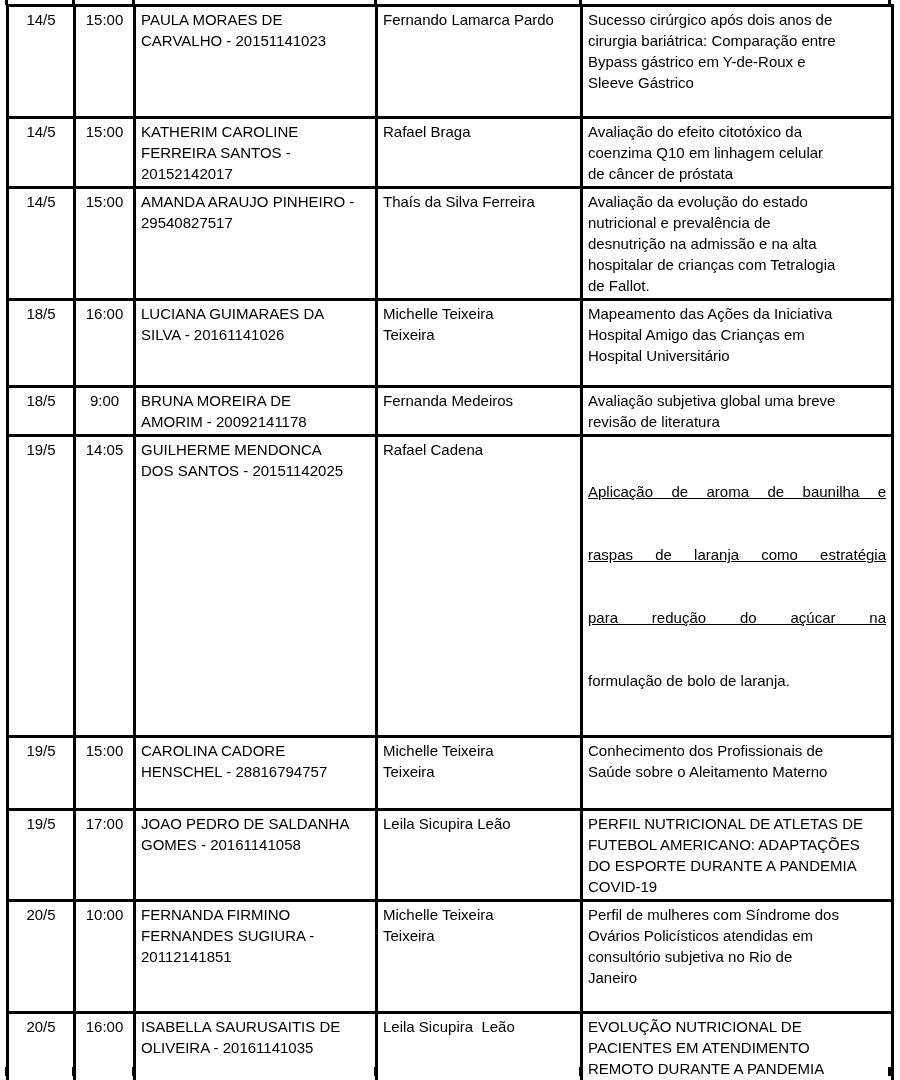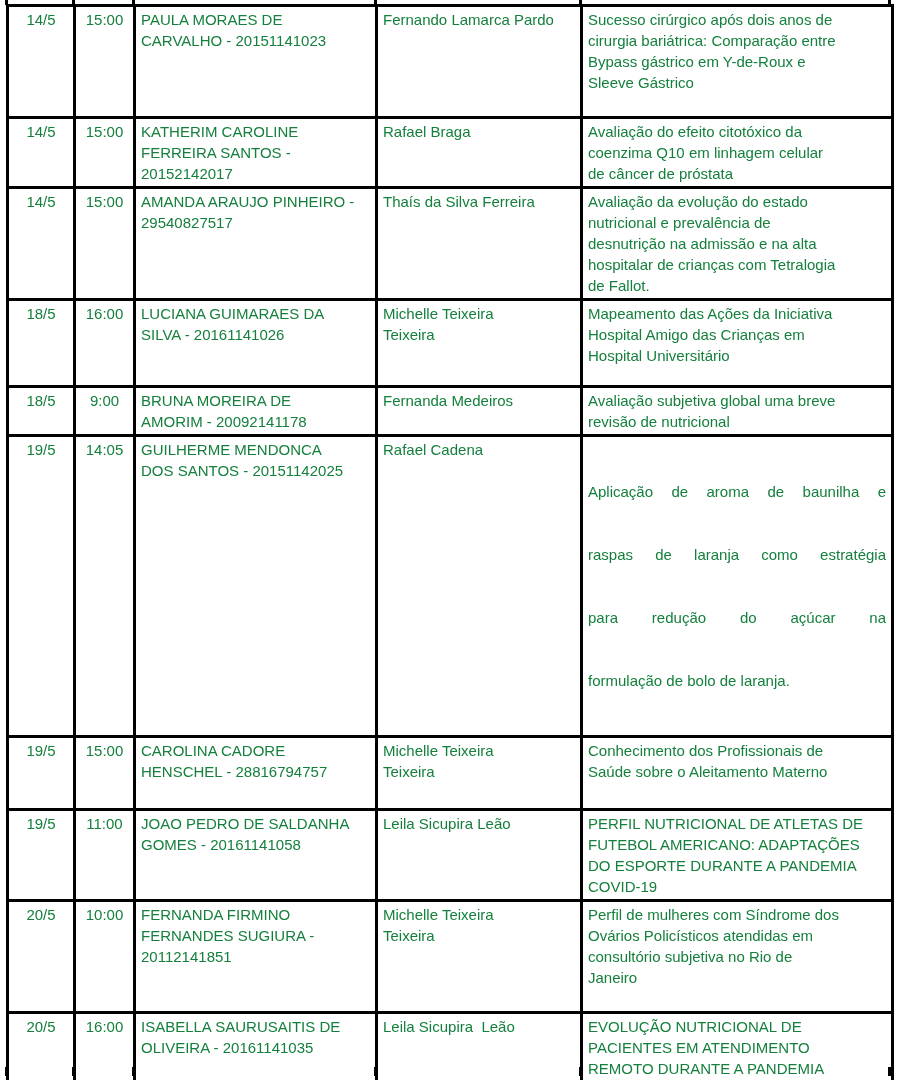--- a/index.html
+++ b/index.html
@@ -9,21 +9,21 @@
   }
   .page {
     position: relative;
     width: 900px;
     height: 1080px;
     background: #ffffff;
     overflow: hidden;
     font-family: "Liberation Sans", "DejaVu Sans", sans-serif;
     font-size: 15px;
     line-height: 21px;
-    color: #15803d;
+    color: #000000;
   }
   .table-wrap {
     position: absolute;
     left: 6px;
     top: 4px;
   }
   table.schedule {
     border-collapse: collapse;
     table-layout: fixed;
     width: 885px;
@@ -51,20 +51,21 @@
   tr.r5  { height: 107px; }
   tr.r6  { height: 73px;  }
   tr.r7  { height: 86px;  }
   tr.r8  { height: 112px; }
   tr.r9  { height: 85px;  }
   
   .jline {
     text-align: justify;
     text-align-last: justify;
     white-space: normal;
+    text-decoration: underline;
   }
   
   .stub {
     position: absolute;
     width: 3px;
     background: #000000;
   }
   .stub.top { top: 0; height: 5px; }
   .stub.bottom { top: 1067px; height: 9px; }
   .sx0 { left: 5px;   }
@@ -141,21 +142,21 @@
 Hospital Amigo das Crianças em
 Hospital Universitário</td>
         </tr>
         <tr class="r4">
           <td class="c-date">18/5</td>
           <td class="c-time">9:00</td>
           <td>BRUNA MOREIRA DE
 AMORIM - 20092141178</td>
           <td>Fernanda Medeiros</td>
           <td>Avaliação subjetiva global uma breve
-revisão de nutricional</td>
+revisão de literatura</td>
         </tr>
         <tr class="r5">
           <td class="c-date">19/5</td>
           <td class="c-time">14:05</td>
           <td>GUILHERME MENDONCA
 DOS SANTOS - 20151142025</td>
           <td>Rafael Cadena</td>
           <td>
             <div class="jline">Aplicação de aroma de baunilha e</div>
             <div class="jline">raspas de laranja como estratégia</div>
@@ -168,21 +169,21 @@
           <td class="c-time">15:00</td>
           <td>CAROLINA CADORE
 HENSCHEL - 28816794757</td>
           <td>Michelle Teixeira
 Teixeira</td>
           <td>Conhecimento dos Profissionais de
 Saúde sobre o Aleitamento Materno</td>
         </tr>
         <tr class="r7">
           <td class="c-date">19/5</td>
-          <td class="c-time">11:00</td>
+          <td class="c-time">17:00</td>
           <td>JOAO PEDRO DE SALDANHA
 GOMES - 20161141058</td>
           <td>Leila Sicupira Leão</td>
           <td>PERFIL NUTRICIONAL DE ATLETAS DE
 FUTEBOL AMERICANO: ADAPTAÇÕES
 DO ESPORTE DURANTE A PANDEMIA
 COVID-19</td>
         </tr>
         <tr class="r8">
           <td class="c-date">20/5</td>

